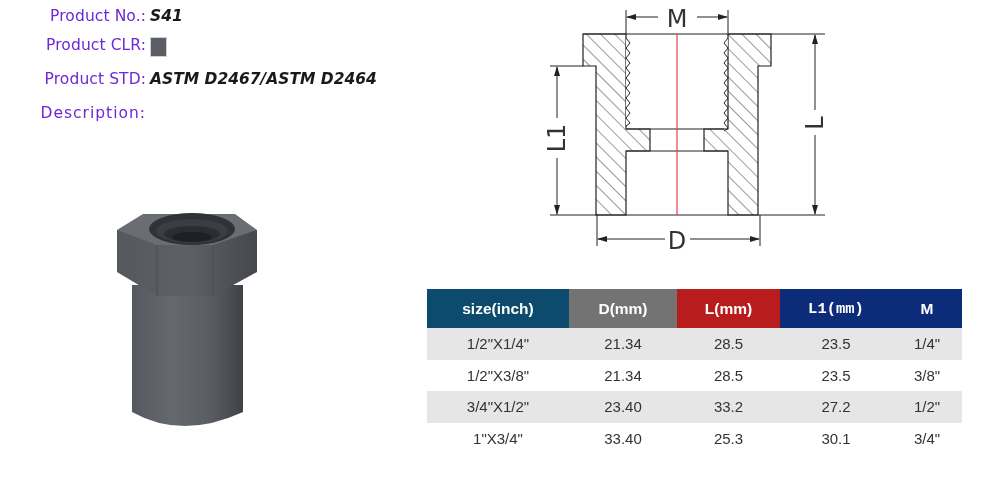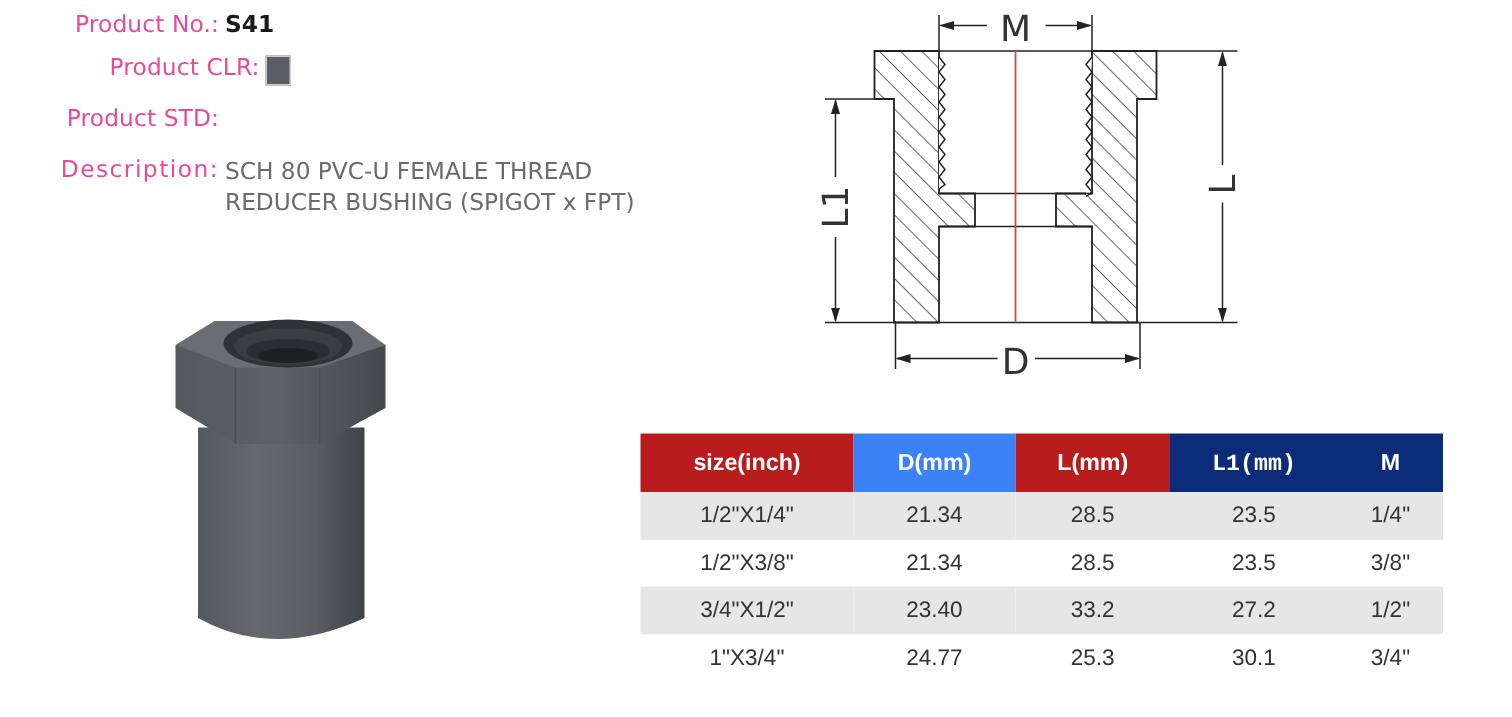--- a/index.html
+++ b/index.html
@@ -1,22 +1,22 @@
 <!DOCTYPE html>
 <html><head>
 <meta charset="utf-8">
 <style>
   * { box-sizing: border-box; margin: 0; padding: 0; }
   html, body { width: 1008px; height: 478px; background: #ffffff; overflow: hidden; }
   body { position: relative; font-family: "DejaVu Sans", sans-serif; color: #444; }
 
   .info { position: absolute; left: 0; top: 0; width: 480px; }
   .info-row { position: absolute; display: flex; align-items: flex-start; }
-  .info-label { width: 150px; text-align: right; padding-right: 4px; font-size: 15.5px; color: #ec4899; letter-spacing: 0.1px; }
-  .info-value { font-size: 15.5px; color: #222; }
+  .info-label { width: 150px; text-align: right; padding-right: 4px; font-size: 15.5px; color: #6d28d9; letter-spacing: 0.1px; }
+  .info-value { font-size: 15.5px; color: #222; font-style: italic; }
   .info-value.bold { font-weight: bold; color: #1a1a1a; }
   .info-value.desc { color: #6b6b6b; line-height: 21px; font-size: 15.5px; }
   .swatch { width: 17px; height: 20px; border: 1px solid #cfcfcf; display: inline-block; margin-top: 1px; }
 
   .photo { position: absolute; left: 105px; top: 200px; width: 170px; height: 250px; }
   .drawing { position: absolute; left: 540px; top: 0; width: 300px; height: 250px; }
 
   .spec-table { position: absolute; left: 427px; top: 289px; width: 535px; border-collapse: collapse;
     font-family: "Liberation Sans", sans-serif; }
   .spec-table th { background: #0c2b79; color: #ffffff; height: 39px; font-size: 15.5px; font-weight: bold; text-align: center; }
@@ -26,33 +26,30 @@
   .c0 { width: 142px; } .c1 { width: 108px; } .c2 { width: 103px; } .c3 { width: 112px; font-family: Liberation Mono, monospace; } .c4 { width: 70px; }
 </style>
 </head>
 <body>
 
 <div class="info">
   <div class="info-row" style="top:7px;left:0;">
     <span class="info-label">Product No.:</span>
     <span class="info-value bold">S41</span>
   </div>
-  <div class="info-row" style="top:36px;left:0;margin-left:27px;">
+  <div class="info-row" style="top:36px;left:0;">
     <span class="info-label">Product CLR:</span>
     <span class="swatch" id="swatch" style="background: rgb(90, 95, 102);"></span>
   </div>
   <div class="info-row" style="top:70px;left:0;">
     <span class="info-label">Product STD:</span>
+    <span class="info-value bold">ASTM D2467/ASTM D2464</span>
   </div>
   <div class="info-row" style="top:104px;left:0;">
     <span class="info-label" style="letter-spacing:1px;">Description:</span>
-    <div class="info-value desc">
-      <div>SCH 80 PVC-U FEMALE THREAD</div>
-      <div>REDUCER BUSHING (SPIGOT x FPT)</div>
-    </div>
   </div>
 </div>
 
 <div class="photo">
   <svg width="170" height="250" viewBox="0 0 170 250">
     <defs>
       <linearGradient id="cyl" x1="0" x2="1" y1="0" y2="0">
         <stop offset="0" stop-color="#55585e"></stop>
         <stop offset="0.35" stop-color="#65686e"></stop>
         <stop offset="0.7" stop-color="#5a5d63"></stop>
@@ -123,22 +120,22 @@
 
     <line x1="557" y1="118" x2="557" y2="67" stroke="#222" stroke-width="1" marker-end="url(#arr)"></line>
     <line x1="557" y1="158" x2="557" y2="214" stroke="#222" stroke-width="1" marker-end="url(#arr)"></line>
     <text x="557" y="146" font-size="24" text-anchor="middle" fill="#333" transform="rotate(-90 557 138)">L1</text>
   </svg>
 </div>
 
 <table class="spec-table">
   <thead>
     <tr>
-      <th class="c0" style="background: #b91c1c;">size(inch)</th>
-      <th class="c1" style="background: #3b82f6;">D(mm)</th>
+      <th class="c0" style="background: #0c4a6e;">size(inch)</th>
+      <th class="c1" style="background: #737373;">D(mm)</th>
       <th class="c2" style="background: #b91c1c;">L(mm)</th>
       <th class="c3" style="background: rgb(12, 43, 121);">L1(mm)</th>
       <th class="c4" style="background: rgb(12, 43, 121);">M</th>
     </tr>
   </thead>
   <tbody>
     <tr class="odd">
       <td>1/2"X1/4"</td>
       <td>21.34</td>
       <td>28.5</td>
@@ -154,19 +151,19 @@
     </tr>
     <tr class="odd">
       <td>3/4"X1/2"</td>
       <td>23.40</td>
       <td>33.2</td>
       <td>27.2</td>
       <td>1/2"</td>
     </tr>
     <tr class="even">
       <td>1"X3/4"</td>
-      <td>24.77</td>
+      <td>33.40</td>
       <td>25.3</td>
       <td>30.1</td>
       <td>3/4"</td>
     </tr>
   </tbody>
 </table>
 
 </body></html>

